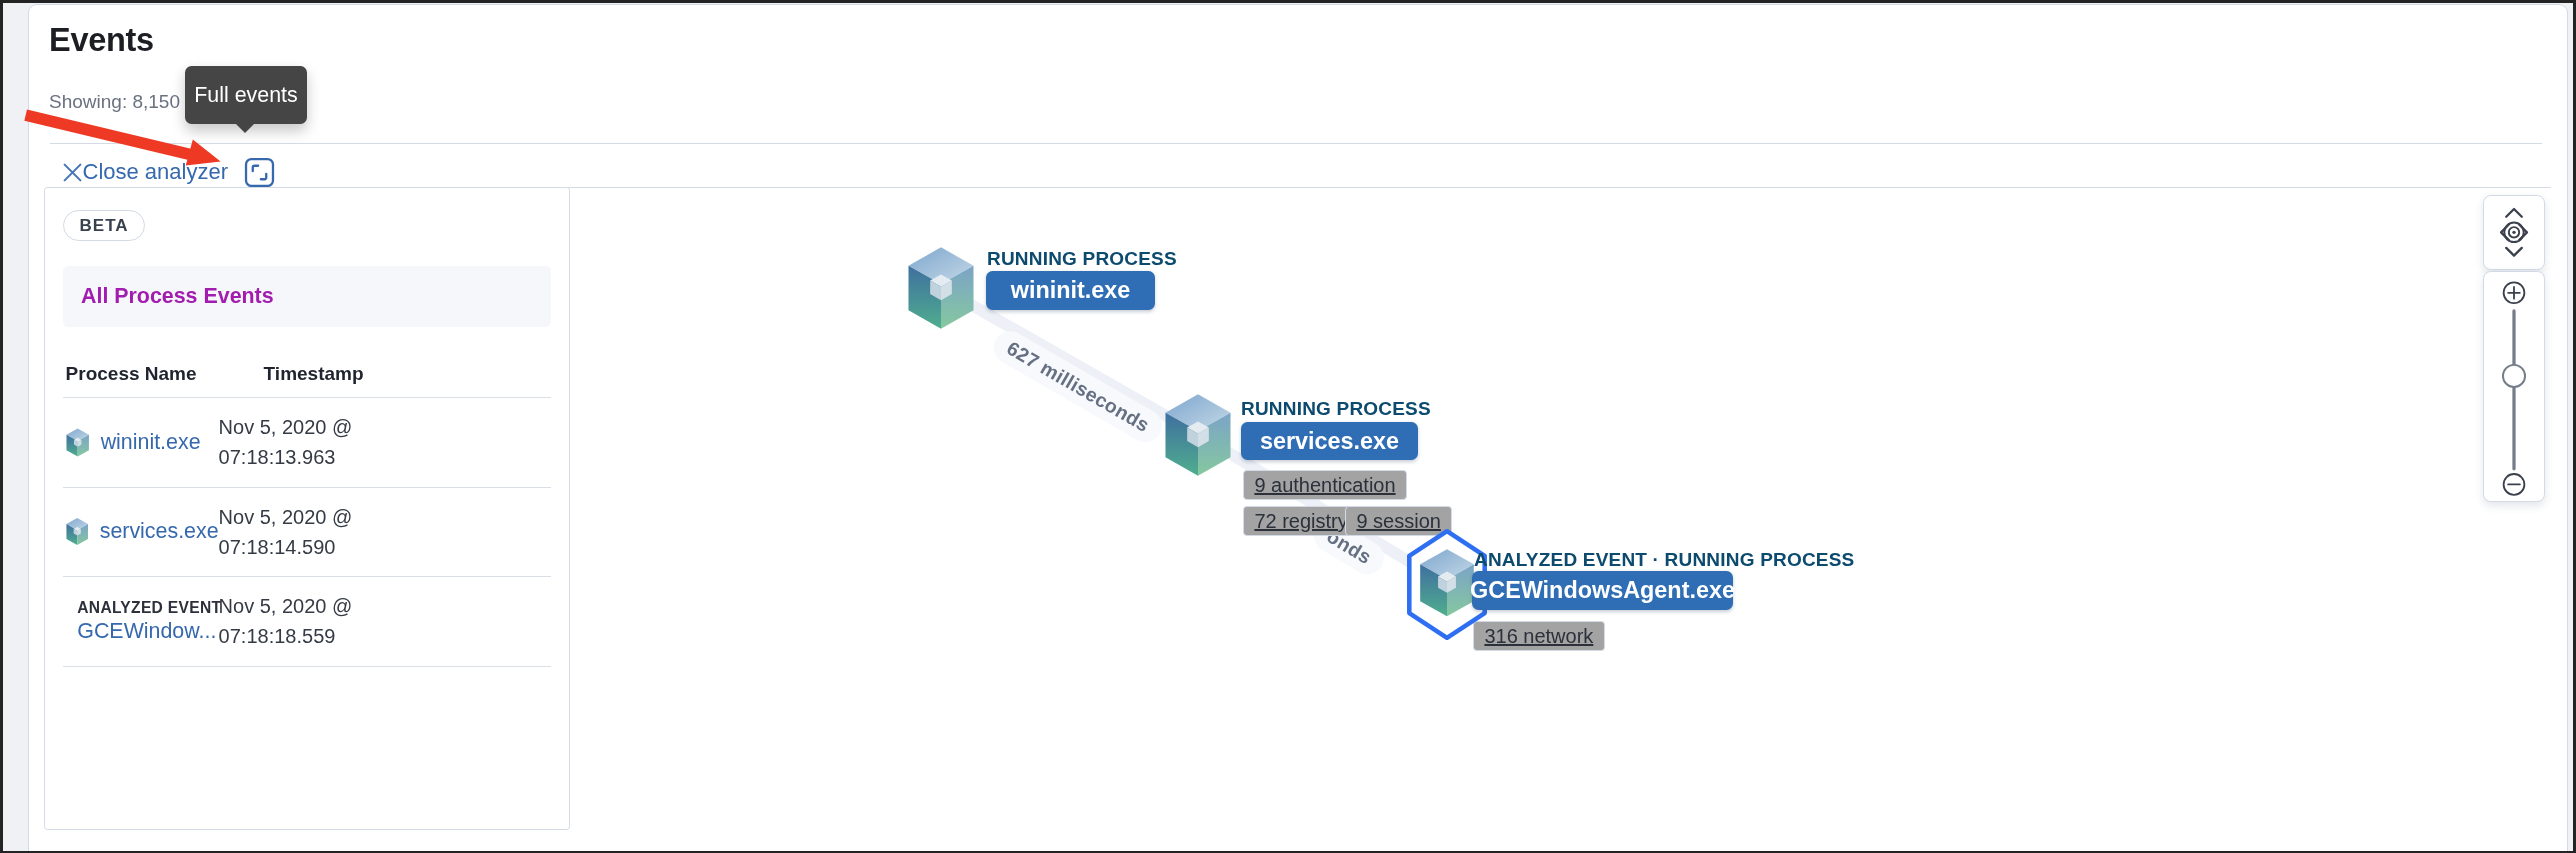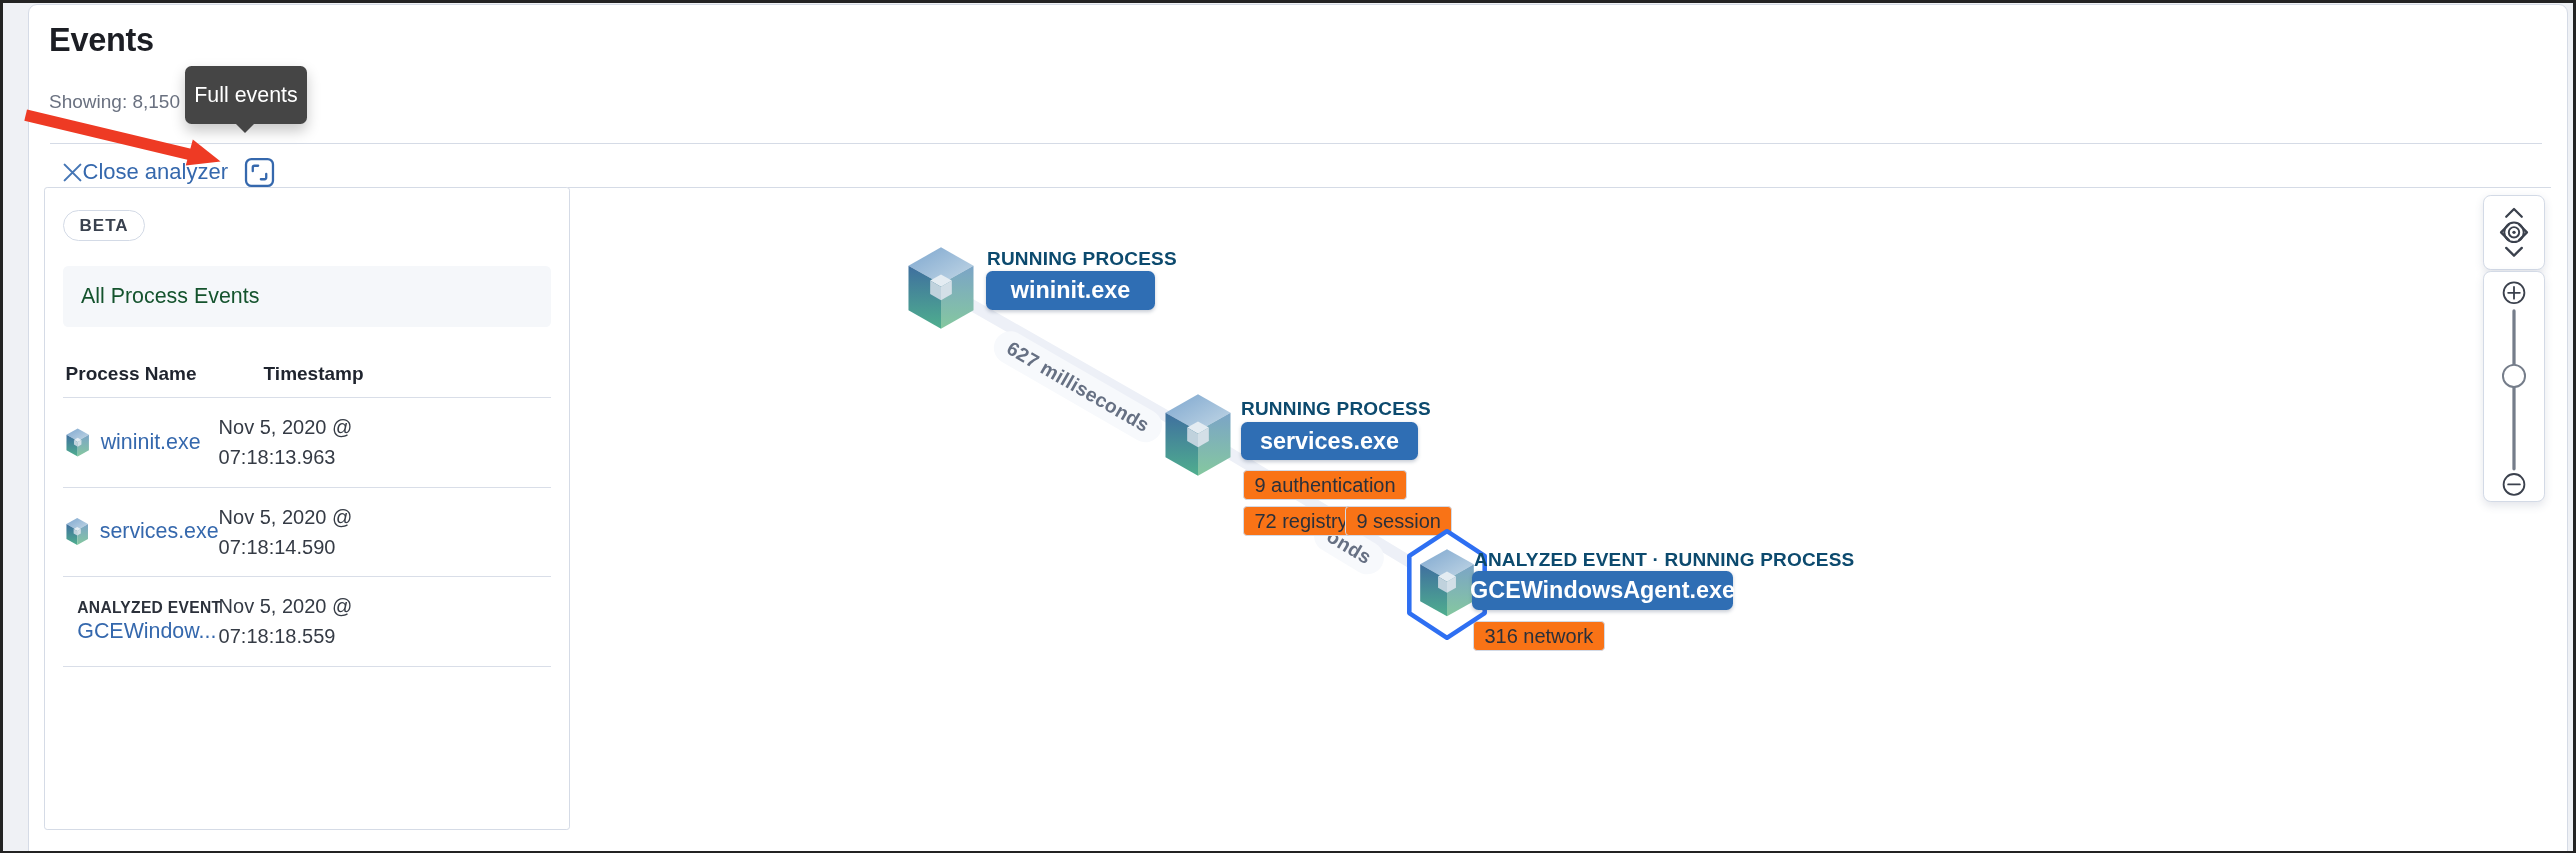--- a/index.html
+++ b/index.html
@@ -62,21 +62,21 @@
     border:1.3px solid #d5dbe6;border-radius:3.2px;background:#fff;
     box-sizing:border-box;padding:22px 18px;z-index:3;
   }
   .beta-badge{
     display:inline-block;padding:4.5px 15.6px;border:1.3px solid #d3dae6;border-radius:17px;
     font-size:17px;font-weight:700;letter-spacing:1px;color:#39414e;background:#fff;
   }
   .breadcrumb-block{
     margin-top:25px;height:61px;background:#f5f7fa;border-radius:5.2px;
     display:flex;align-items:center;padding-left:18px;
-    font-size:21.4px;color:#14532d;
+    font-size:21.4px;color:#a21caf;font-weight:bold;
   }
   .ptable{margin-top:36px;}
   .thead{
     display:grid;grid-template-columns:153px 1fr;
     font-size:19px;font-weight:700;color:#1f242e;
     padding:0 0 11.7px 2.6px;border-bottom:1.3px solid #d9dee8;gap:45px;
   }
   .trow{
     display:grid;grid-template-columns:153px 1fr;align-items:center;
     padding:14.3px 0 14.3px 2.6px;border-bottom:1.3px solid #d9dee8;
@@ -102,22 +102,22 @@
     position:absolute;z-index:5;font-size:19px;font-weight:700;color:#0c4a6e;
     letter-spacing:0.2px;white-space:nowrap;
   }
   .node-btn{
     position:absolute;z-index:5;border:none;border-radius:6.5px;background:#2f6eb4;
     color:#fff;font-size:23.4px;font-weight:600;font-family:inherit;
     display:flex;align-items:center;justify-content:center;cursor:pointer;
     box-shadow:0 1.9px 3.9px rgba(40,60,90,.25);
   }
   .evt-badge{
-    position:absolute;z-index:3;background:#f97316;border:1.3px solid #d3dae6;border-radius:3.9px;
-    padding:2.6px 10.4px;font-size:20px;color:#2b303a;white-space:nowrap;cursor:pointer;
+    position:absolute;z-index:3;background:#a3a3a3;border:1.3px solid #d3dae6;border-radius:3.9px;
+    padding:2.6px 10.4px;font-size:20px;color:#2b303a;white-space:nowrap;cursor:pointer;text-decoration:underline;
   }
   
   .ctrl-panel{
     position:absolute;background:#fff;border:1.3px solid #d3dae6;border-radius:7.8px;
     box-shadow:0 3.2px 9px rgba(65,78,112,.14);box-sizing:border-box;z-index:6;
   }
   .nav-panel{left:1913px;top:7.1px;width:62px;height:75px;}
   .zoom-panel{left:1913px;top:83px;width:62px;height:231px;}
   
   .red-arrow{position:absolute;left:6.5px;top:103px;z-index:60;pointer-events:none;}

